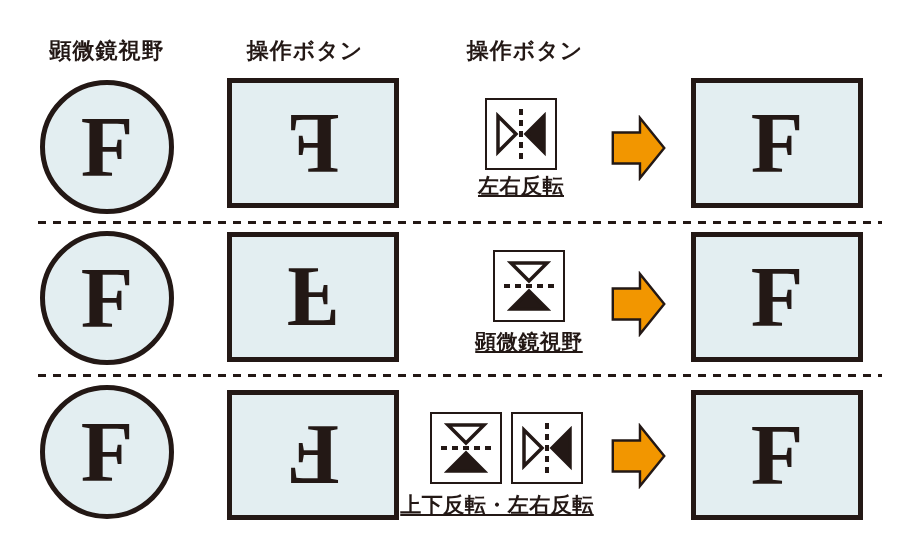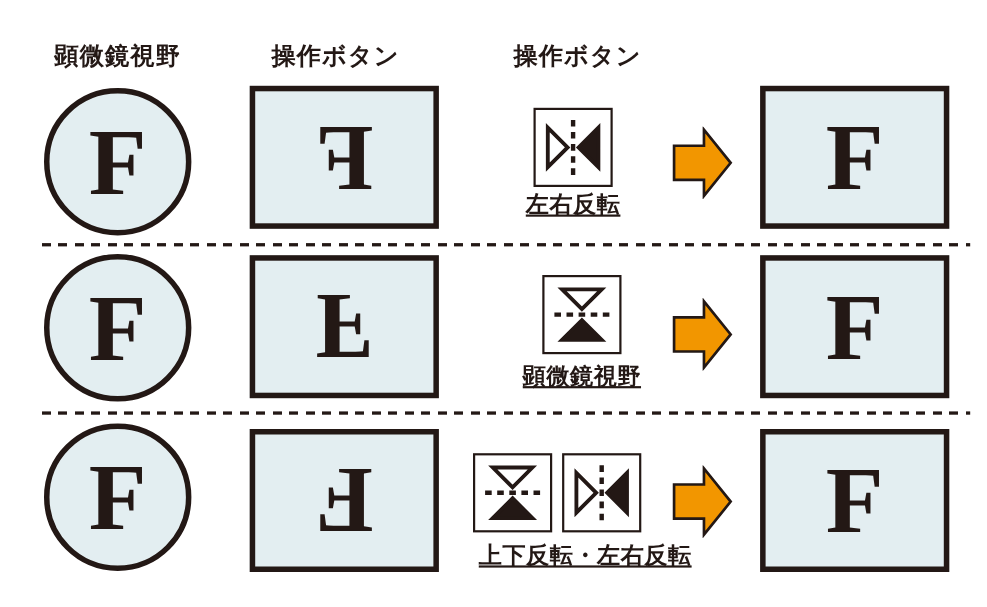--- a/index.html
+++ b/index.html
@@ -117,21 +117,21 @@
       <polygon points="16,57 52,57 34,39" fill="#231815" stroke="#231815" stroke-width="3.5"></polygon>
     </svg>
   </div>
   <div class="opbtn" style="left:511px; top:412px">
     <svg viewBox="0 0 68 68">
       <line x1="34" y1="9" x2="34" y2="59" stroke="#231815" stroke-width="4" stroke-dasharray="6 5"></line>
       <polygon points="11,16 11,52 29,34" fill="#ffffff" stroke="#231815" stroke-width="3.5"></polygon>
       <polygon points="57,16 57,52 39,34" fill="#231815" stroke="#231815" stroke-width="3.5"></polygon>
     </svg>
   </div>
-  <div class="oplabel" style="left:532px; top:491px">上下反転・左右反転</div>
+  <div class="oplabel" style="left:497px; top:491px">上下反転・左右反転</div>
   <svg class="arrow" style="top:423px" viewBox="0 0 58 68">
     <polygon points="2,18 30,18 30,3 55,34 30,65 30,50 2,50" fill="#f29600" stroke="#231815" stroke-width="2.5"></polygon>
   </svg>
   <div class="mon mon-fix" style="top:390px">
     <span class="letter">F</span>
   </div>
 
 </div>
 
 </body></html>

